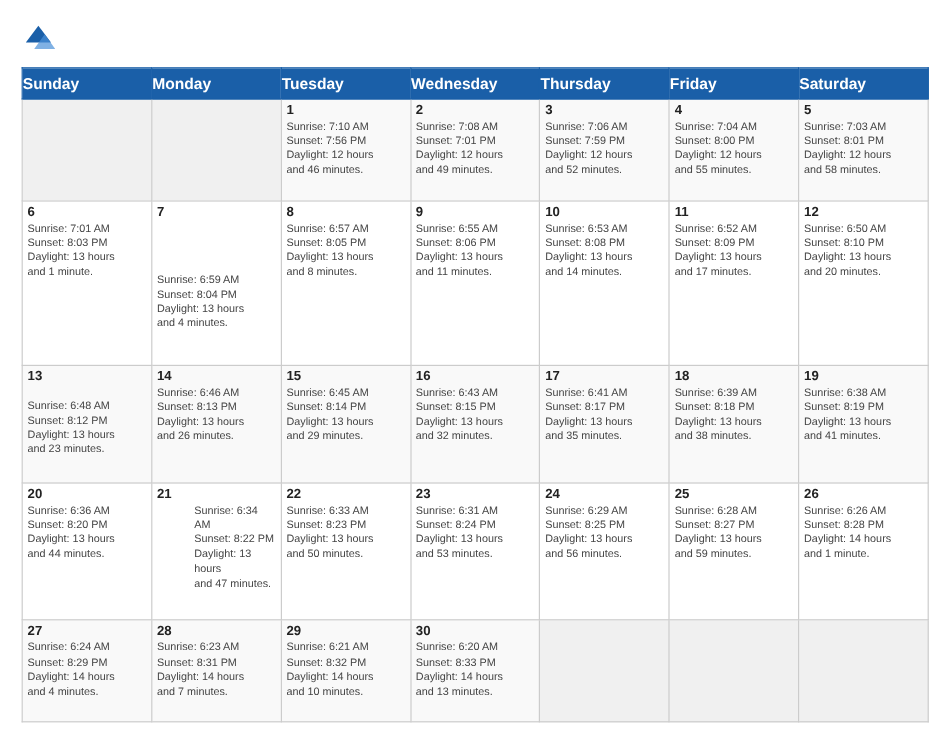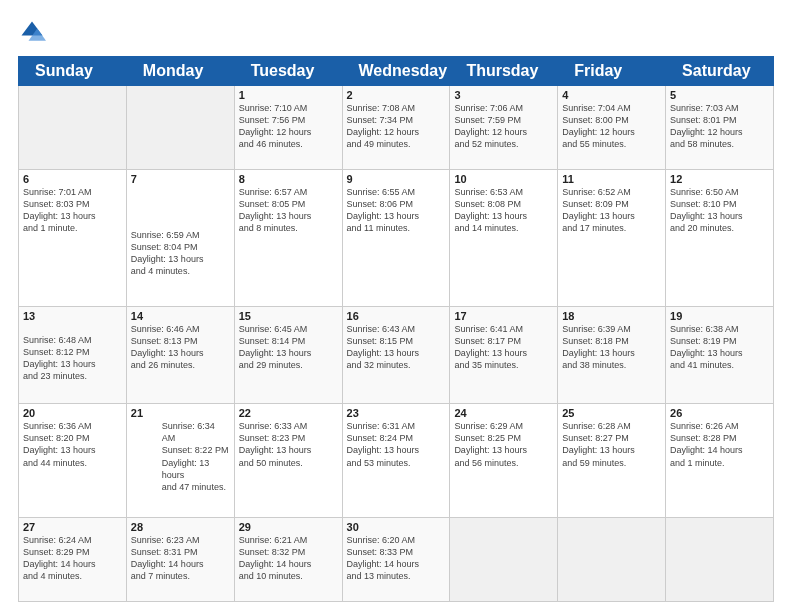--- a/index.html
+++ b/index.html
@@ -62,23 +62,23 @@
     .calendar {
       flex: 1;
       border: 1px solid #ccc;
       border-collapse: collapse;
       width: 100%;
       table-layout: fixed;
     }
     .calendar th {
       background: #1a5fa8;
       color: #fff;
-      font-size: 16px;
-      font-weight: bold;
-      padding: 5px 16px;
+      font-size: 13px;
+      font-weight: bold;
+      padding: 5px 0;
       text-align: left;
       border: 1px solid #1a5fa8;
     }
     .calendar td {
       border: 1px solid #ccc;
       vertical-align: top;
       padding: 3px 4px;
       font-size: 9.5px;
       color: #333;
       background: #fff;
@@ -145,21 +145,21 @@
           <td>
             <span class="day-num">1</span>
             <div class="day-info" style="white-space: pre-line;">Sunrise: 7:10 AM
 Sunset: 7:56 PM
 Daylight: 12 hours
 and 46 minutes.</div>
           </td>
           <td>
             <span class="day-num">2</span>
             <div class="day-info" style="white-space: pre-line;">Sunrise: 7:08 AM
-Sunset: 7:34 PM
+Sunset: 7:01 PM
 Daylight: 12 hours
 and 49 minutes.</div>
           </td>
           <td>
             <span class="day-num">3</span>
             <div class="day-info" style="white-space: pre-line;">Sunrise: 7:06 AM
 Sunset: 7:59 PM
 Daylight: 12 hours
 and 52 minutes.</div>
           </td>

